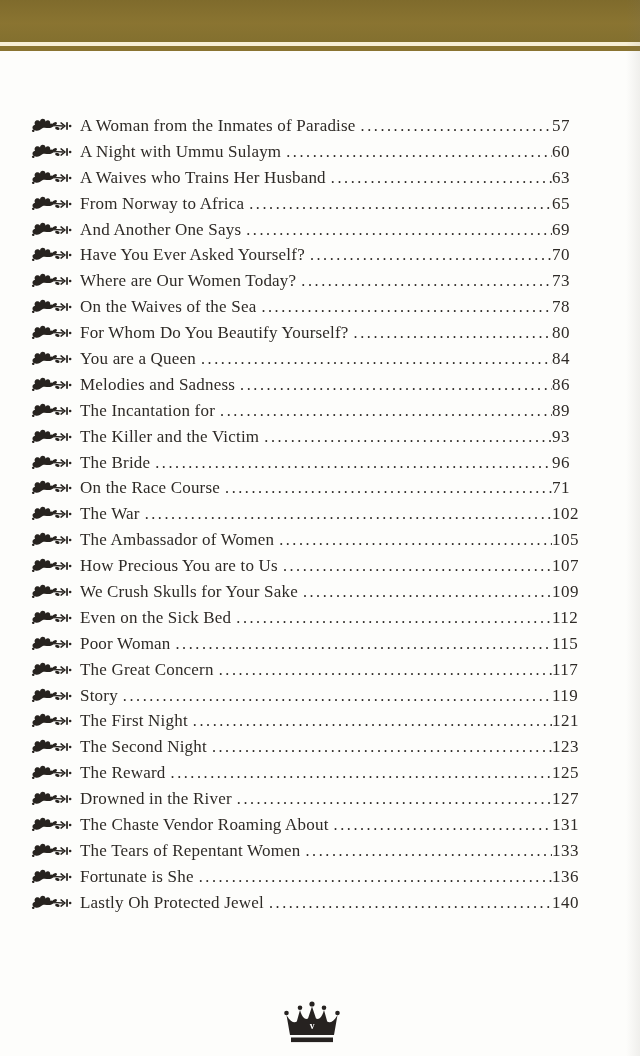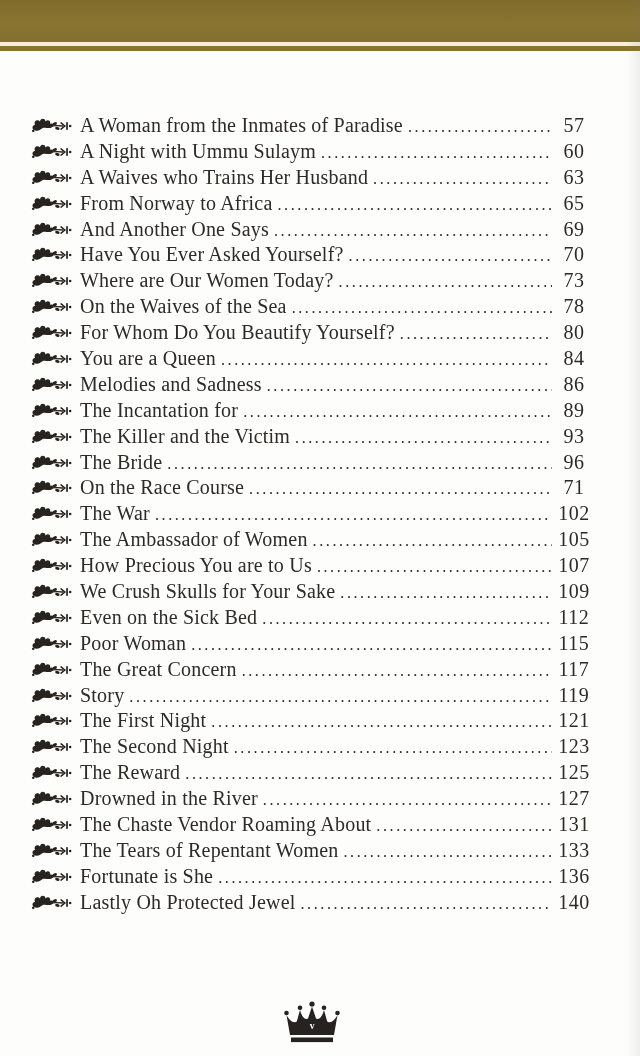--- a/index.html
+++ b/index.html
@@ -42,21 +42,21 @@
   .toc-list {
     position: absolute;
     top: 113px;
     left: 30px;
     right: 44px;
   }
   .toc-row {
     display: flex;
     align-items: baseline;
     height: 25.9px;
-    font-size: 20px;
+    font-size: 17px;
     line-height: 25.9px;
     white-space: nowrap;
   }
   .orn {
     flex: 0 0 50px;
     align-self: center;
     line-height: 0;
   }
   .orn svg { display: block; }
   .title {
@@ -70,21 +70,21 @@
     white-space: nowrap;
     padding-right: 9px;
     font-size: 16px;
   }
   .leader::after {
     content: "....................................................................................................................";
     letter-spacing: 2.6px;
   }
   .num {
     flex: 0 0 44px;
-    text-align: center;
+    text-align: left;
     letter-spacing: 0.5px;
   }
   .crown {
     position: absolute;
     left: 282px;
     top: 1000px;
     width: 60px;
     height: 44px;
   }
   .crown svg { display: block; }

